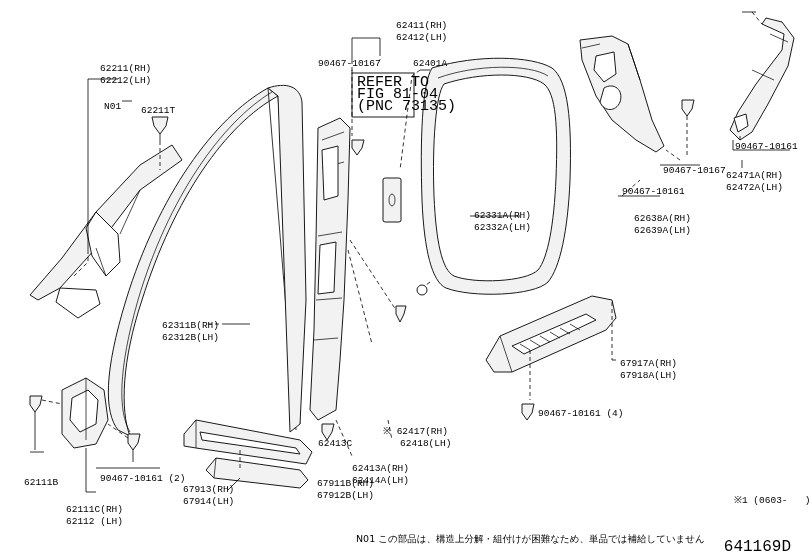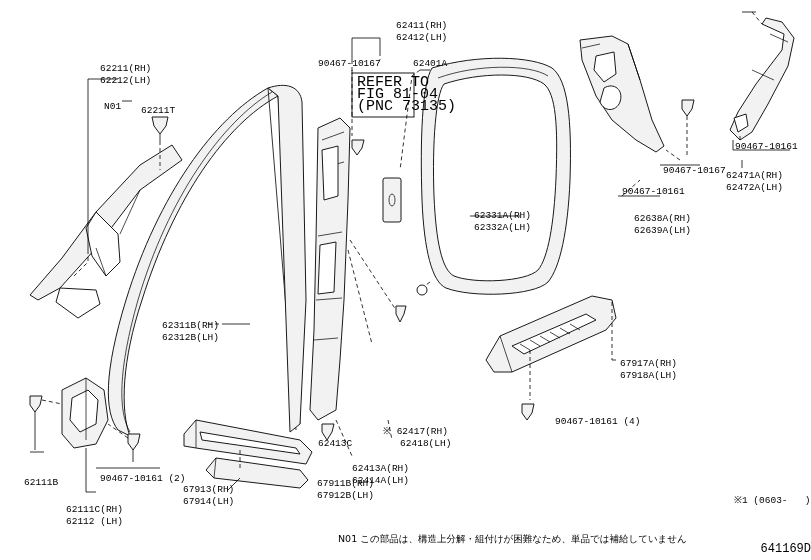--- a/index.html
+++ b/index.html
@@ -22,22 +22,22 @@
   }
   .lbl.small{font-size:15px;line-height:11px;}
   .jp{font-family:"DejaVu Sans","Liberation Sans",sans-serif;font-size:9.5px;}
   svg{position:absolute;left:0;top:0;width:811px;height:560px;}
   .part{fill:#f2f2f2;stroke:#1a1a1a;stroke-width:1;}
   .part2{fill:#ffffff;stroke:#1a1a1a;stroke-width:1;}
   .ln{stroke:#000;stroke-width:0.8;fill:none;}
   .dash{stroke:#000;stroke-width:0.8;fill:none;stroke-dasharray:4 3;}
   .thin{stroke:#000;stroke-width:0.7;fill:none;}
   .box{fill:none;stroke:#000;stroke-width:0.9;}
-  .foot{position:absolute;left:338px;top:533px;}
-  .code{position:absolute;right:0;bottom:4px;font-size:12px;}
+  .foot{position:absolute;left:356px;top:533px;}
+  .code{position:absolute;right:20px;bottom:4px;font-size:16px;}
 </style>
 </head>
 <body>
 
 <div id="stage">
 
   <svg viewBox="0 0 811 560">
 
     <g>
       <path class="part" d="M182 160 L140 190 L96 248 L60 288 L38 300 L30 295 L62 258 L96 212 L140 165 L172 145 Z"></path>
@@ -213,21 +213,21 @@
   <div class="lbl" style="left:663px;top:165px;">90467-10167</div>
   <div class="lbl" style="left:622px;top:186px;">90467-10161</div>
   <div class="lbl" style="left:634px;top:213px;">62638A(RH)
 62639A(LH)</div>
   <div class="lbl" style="left:474px;top:210px;">62331A(RH)
 62332A(LH)</div>
   <div class="lbl" style="left:162px;top:320px;">62311B(RH)
 62312B(LH)</div>
   <div class="lbl" style="left:620px;top:358px;">67917A(RH)
 67918A(LH)</div>
-  <div class="lbl" style="left:555px;top:408px;margin-top:8px;">90467-10161 (4)</div>
+  <div class="lbl" style="left:538px;top:408px;">90467-10161 (4)</div>
   <div class="lbl" style="left:383px;top:426px;">※ 62417(RH)
    62418(LH)</div>
   <div class="lbl" style="left:318px;top:438px;">62413C</div>
   <div class="lbl" style="left:352px;top:463px;">62413A(RH)
 62414A(LH)</div>
   <div class="lbl" style="left:273px;top:478px;margin-left:44px;">67911B(RH)
 67912B(LH)</div>
   <div class="lbl" style="left:183px;top:484px;">67913(RH)
 67914(LH)</div>
   <div class="lbl" style="left:100px;top:473px;">90467-10161 (2)</div>

